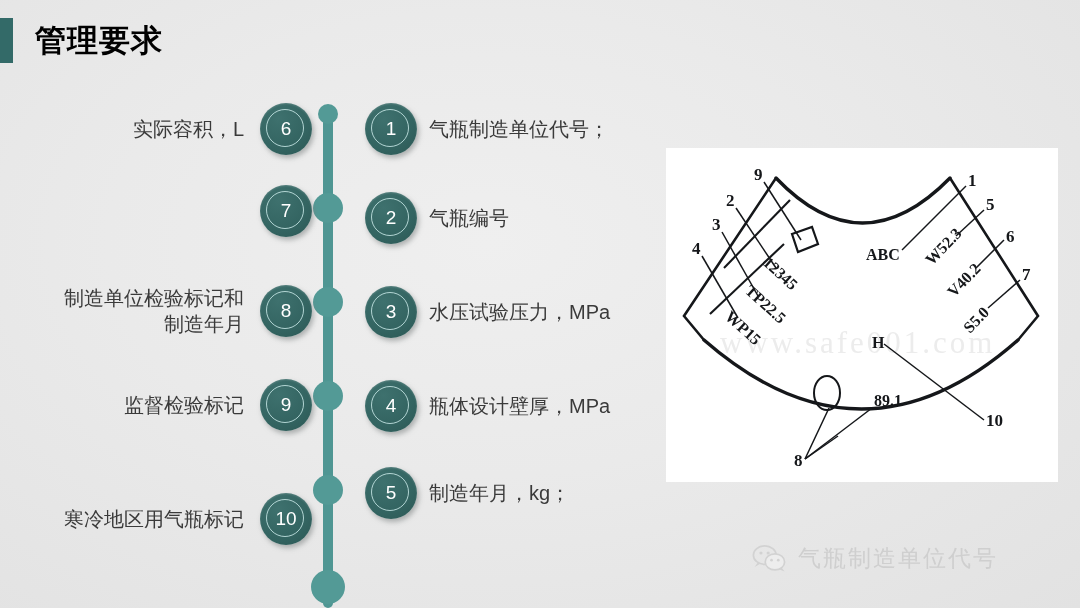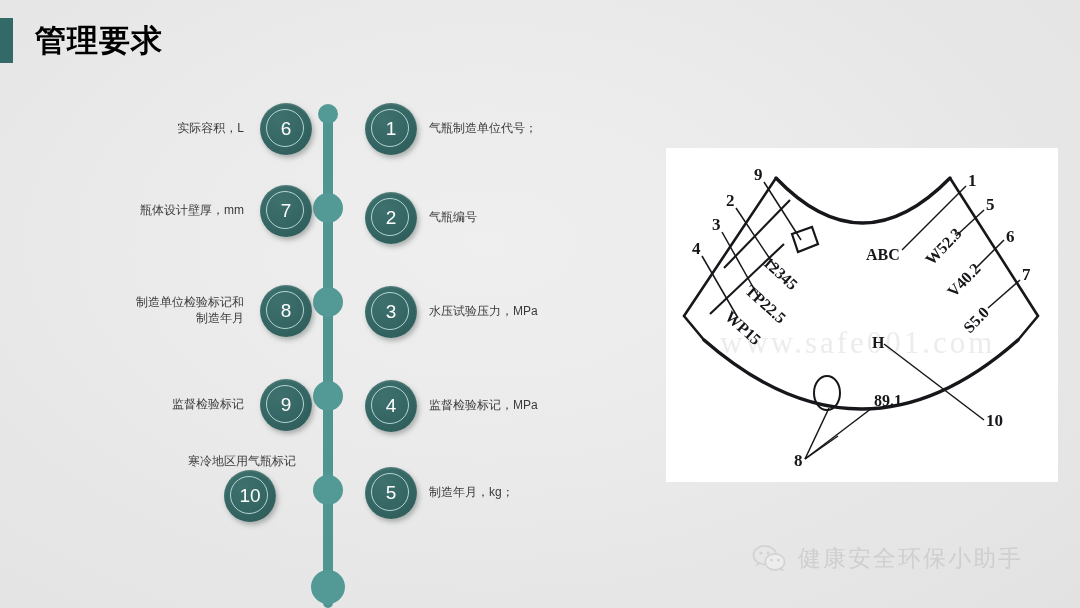--- a/index.html
+++ b/index.html
@@ -110,21 +110,21 @@
     display: flex;
     align-items: center;
     justify-content: center;
     color: #ffffff;
     font-size: 19px;
     font-weight: normal;
     letter-spacing: 0;
   }
 
   .item-label {
-    font-size: 12px;
+    font-size: 20px;
     color: #3a3a3a;
     line-height: 1.32;
     white-space: pre-line;
   }
   .row-left .item-label {
     text-align: right;
     margin-right: 16px;
   }
   .row-right .item-label {
     text-align: left;
@@ -196,39 +196,38 @@
 <div class="spine-dot" style="left:311px; top:570px; width:34px; height:34px;"></div>
 
 <div class="col col-left">
   <div class="row row-left" style="top:100px;">
     <div class="item-label">实际容积，L</div>
     <div class="bullet">
       <div class="bullet-num">6</div>
     </div>
   </div>
   <div class="row row-left" style="top:182px;">
-    <div class="item-label">瓶体设计壁厚，mm</div>
     <div class="bullet">
       <div class="bullet-num">7</div>
     </div>
   </div>
   <div class="row row-left" style="top:282px;justify-content:flex-end;">
     <div class="item-label">制造单位检验标记和
 制造年月</div>
     <div class="bullet">
       <div class="bullet-num">8</div>
     </div>
   </div>
   <div class="row row-left" style="top:376px;align-items:center;">
     <div class="item-label">监督检验标记</div>
     <div class="bullet">
       <div class="bullet-num">9</div>
     </div>
   </div>
-  <div class="row row-left" style="top:464px;flex-direction:column;">
+  <div class="row row-left" style="top:490px;">
     <div class="item-label">寒冷地区用气瓶标记</div>
     <div class="bullet">
       <div class="bullet-num">10</div>
     </div>
   </div>
 </div>
 
 <div class="col col-right">
   <div class="row row-right" style="top:100px;">
     <div class="bullet">
@@ -245,21 +244,21 @@
   <div class="row row-right" style="top:283px;">
     <div class="bullet">
       <div class="bullet-num">3</div>
     </div>
     <div class="item-label">水压试验压力，MPa</div>
   </div>
   <div class="row row-right" style="top:377px;">
     <div class="bullet">
       <div class="bullet-num">4</div>
     </div>
-    <div class="item-label">监督检验标记，MPa</div>
+    <div class="item-label">瓶体设计壁厚，MPa</div>
   </div>
   <div class="row row-right" style="top:464px;">
     <div class="bullet">
       <div class="bullet-num">5</div>
     </div>
     <div class="item-label">制造年月，kg；</div>
   </div>
 </div>
 
 <div class="diagram-panel">
@@ -319,14 +318,14 @@
   <svg class="wechat-icon" viewBox="0 0 40 32" xmlns="http://www.w3.org/2000/svg">
     <ellipse cx="15" cy="12" rx="13.5" ry="11" fill="none" stroke="#d2d2d2" stroke-width="2"></ellipse>
     <path d="M 7 20 L 3 26 L 10 22 Z" fill="#d2d2d2"></path>
     <circle cx="10.5" cy="9.5" r="1.9" fill="#d2d2d2"></circle>
     <circle cx="19" cy="9.5" r="1.9" fill="#d2d2d2"></circle>
     <ellipse cx="27" cy="20" rx="11.5" ry="9.5" fill="#ededed" stroke="#d2d2d2" stroke-width="2"></ellipse>
     <path d="M 35 27 L 38.5 31.5 L 32.5 29 Z" fill="#d2d2d2"></path>
     <circle cx="23" cy="18" r="1.6" fill="#d2d2d2"></circle>
     <circle cx="31" cy="18" r="1.6" fill="#d2d2d2"></circle>
   </svg>
-  <div class="wechat-label">健康安全环保小助手</div>
+  <div class="wechat-label">气瓶制造单位代号</div>
 </div>
 
 </body></html>

